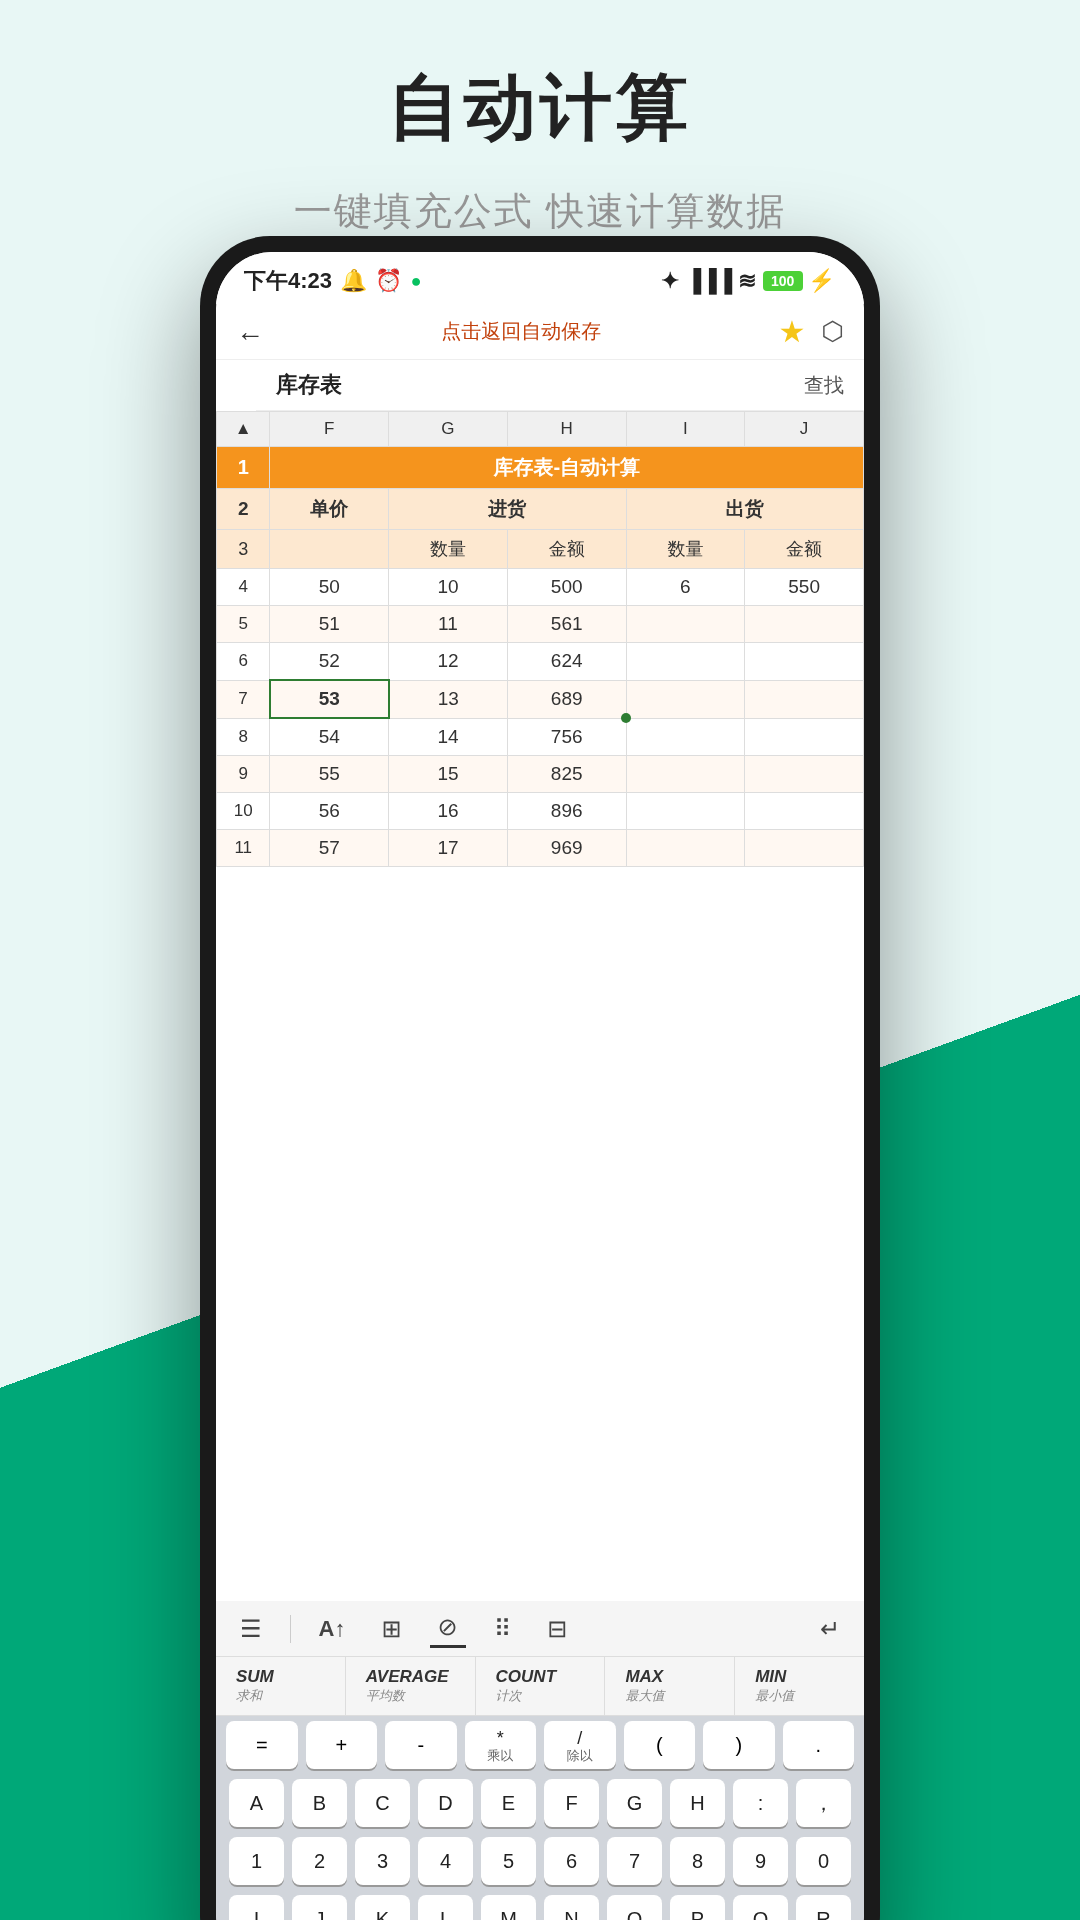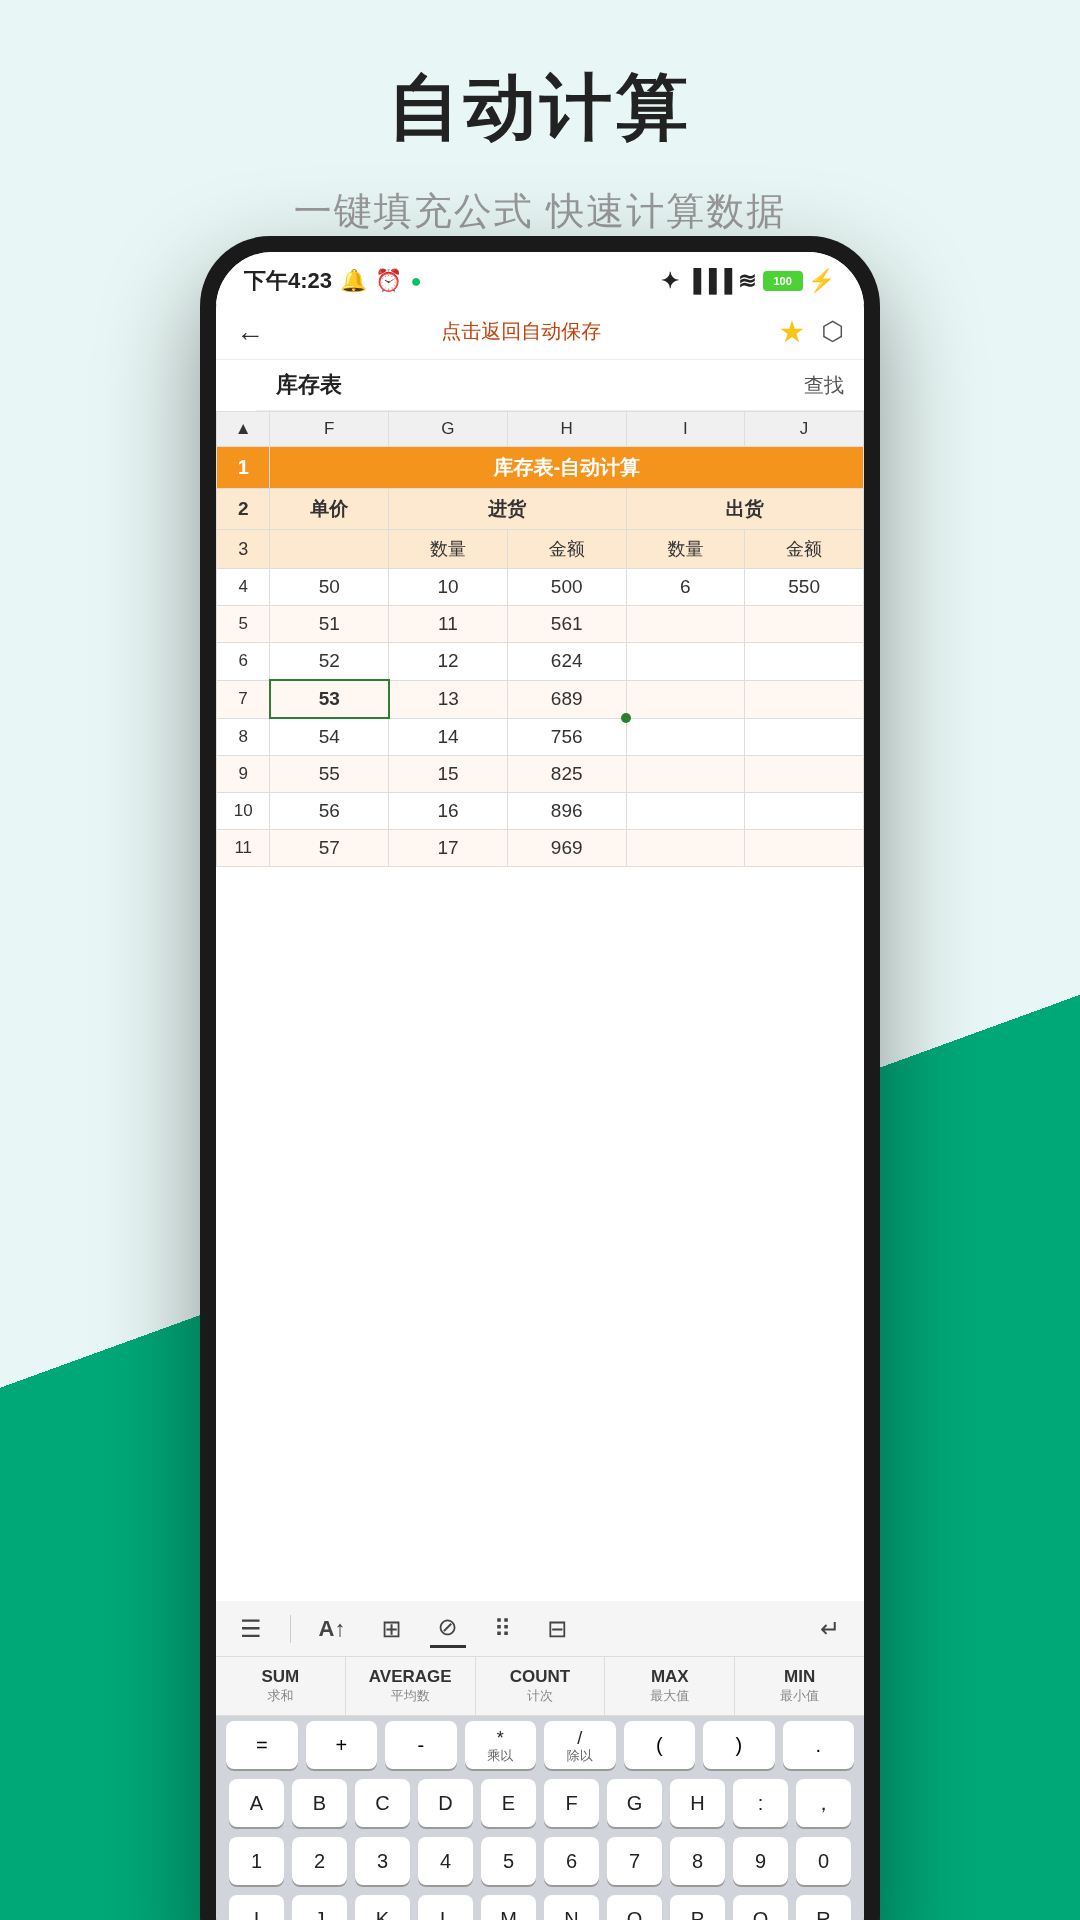--- a/index.html
+++ b/index.html
@@ -73,21 +73,21 @@
     .status-left { display: flex; align-items: center; gap: 8px; }
     .status-right { display: flex; align-items: center; gap: 6px; }
     .battery-box {
       background: #4cd137;
       width: 40px;
       height: 20px;
       border-radius: 4px;
       display: inline-flex;
       align-items: center;
       justify-content: center;
-      font-size: 11px;
+      font-size: 14px;
       color: #fff;
       font-weight: 700;
     }
 
     
     .top-bar {
       display: flex;
       align-items: center;
       justify-content: space-between;
       padding: 10px 20px;
@@ -242,27 +242,28 @@
 
     
     .func-row {
       display: flex;
       background: #f5f5f5;
       border-bottom: 1px solid #ddd;
       flex-shrink: 0;
     }
     .func-btn {
       flex: 1;
-      text-align: center;
-      padding: 10px 4px;
+      text-align: left;
+      padding: 10px 20px;
       font-size: 17px;
       color: #333;
       font-weight: 600;
       cursor: pointer;
       border-right: 1px solid #ddd;
+      font-style: italic;
     }
     .func-btn:last-child { border-right: none; }
     .func-label {
       font-size: 13px;
       color: #888;
       font-weight: 400;
     }
 
     
     .keyboard-area {

